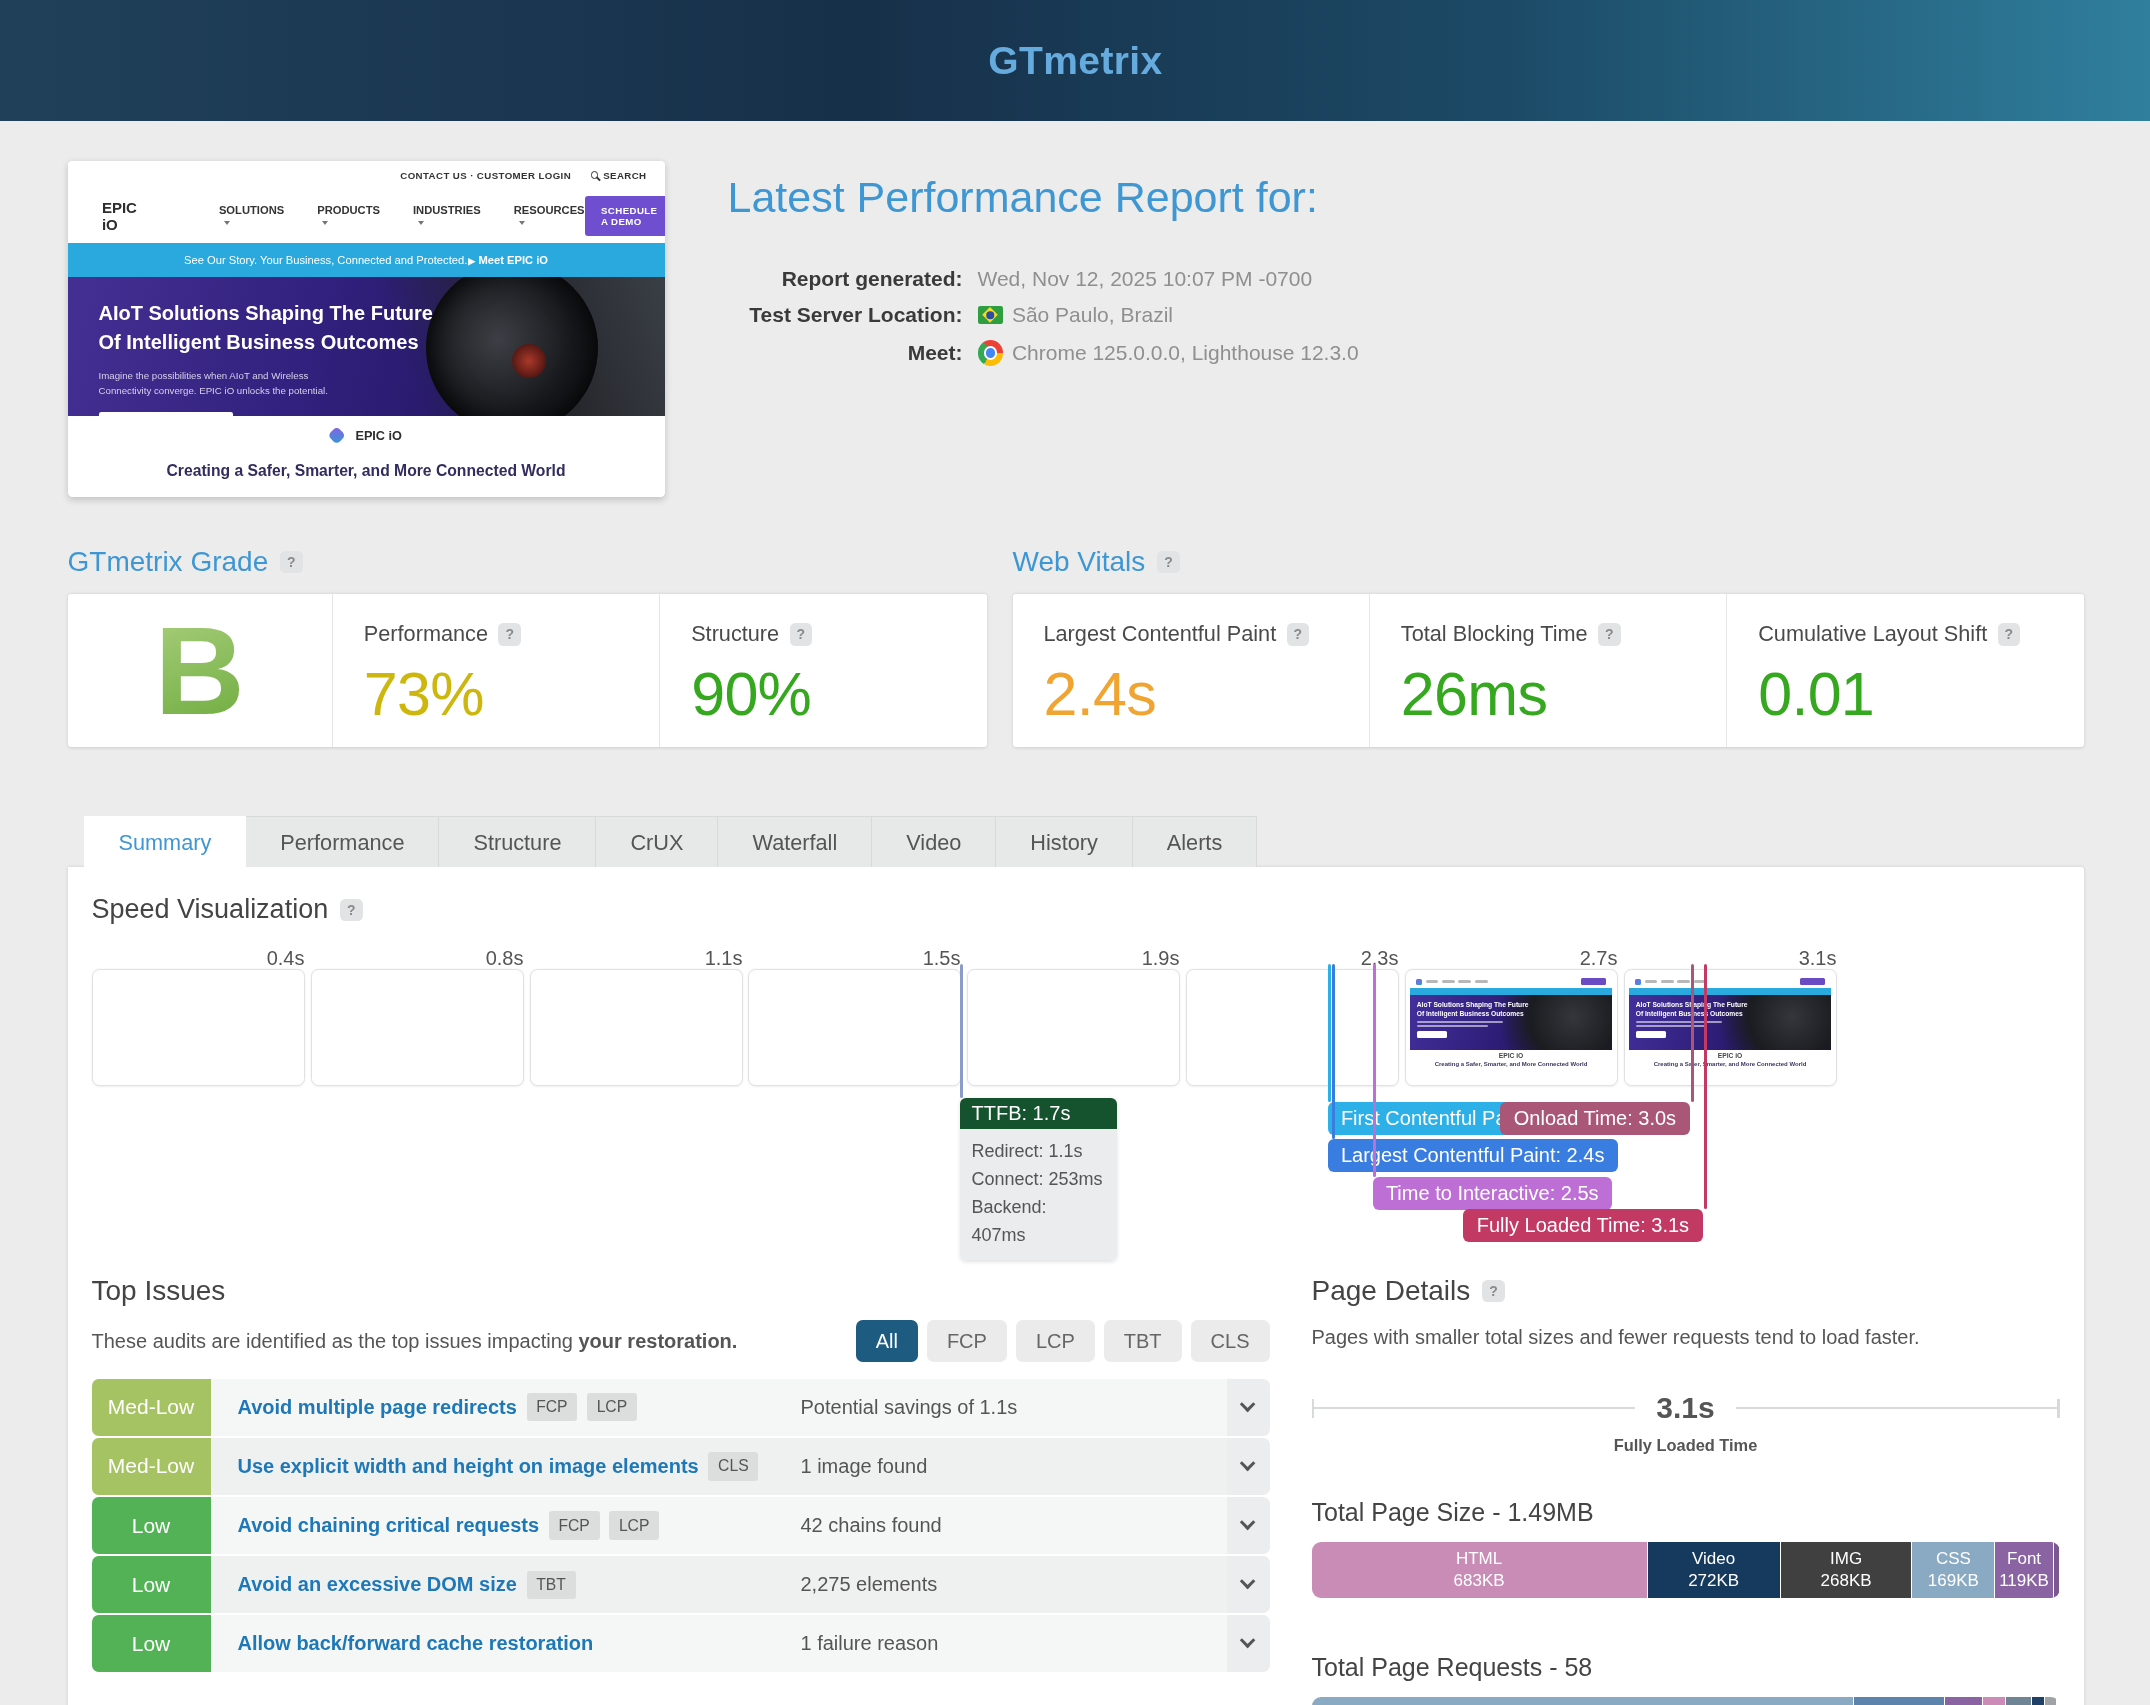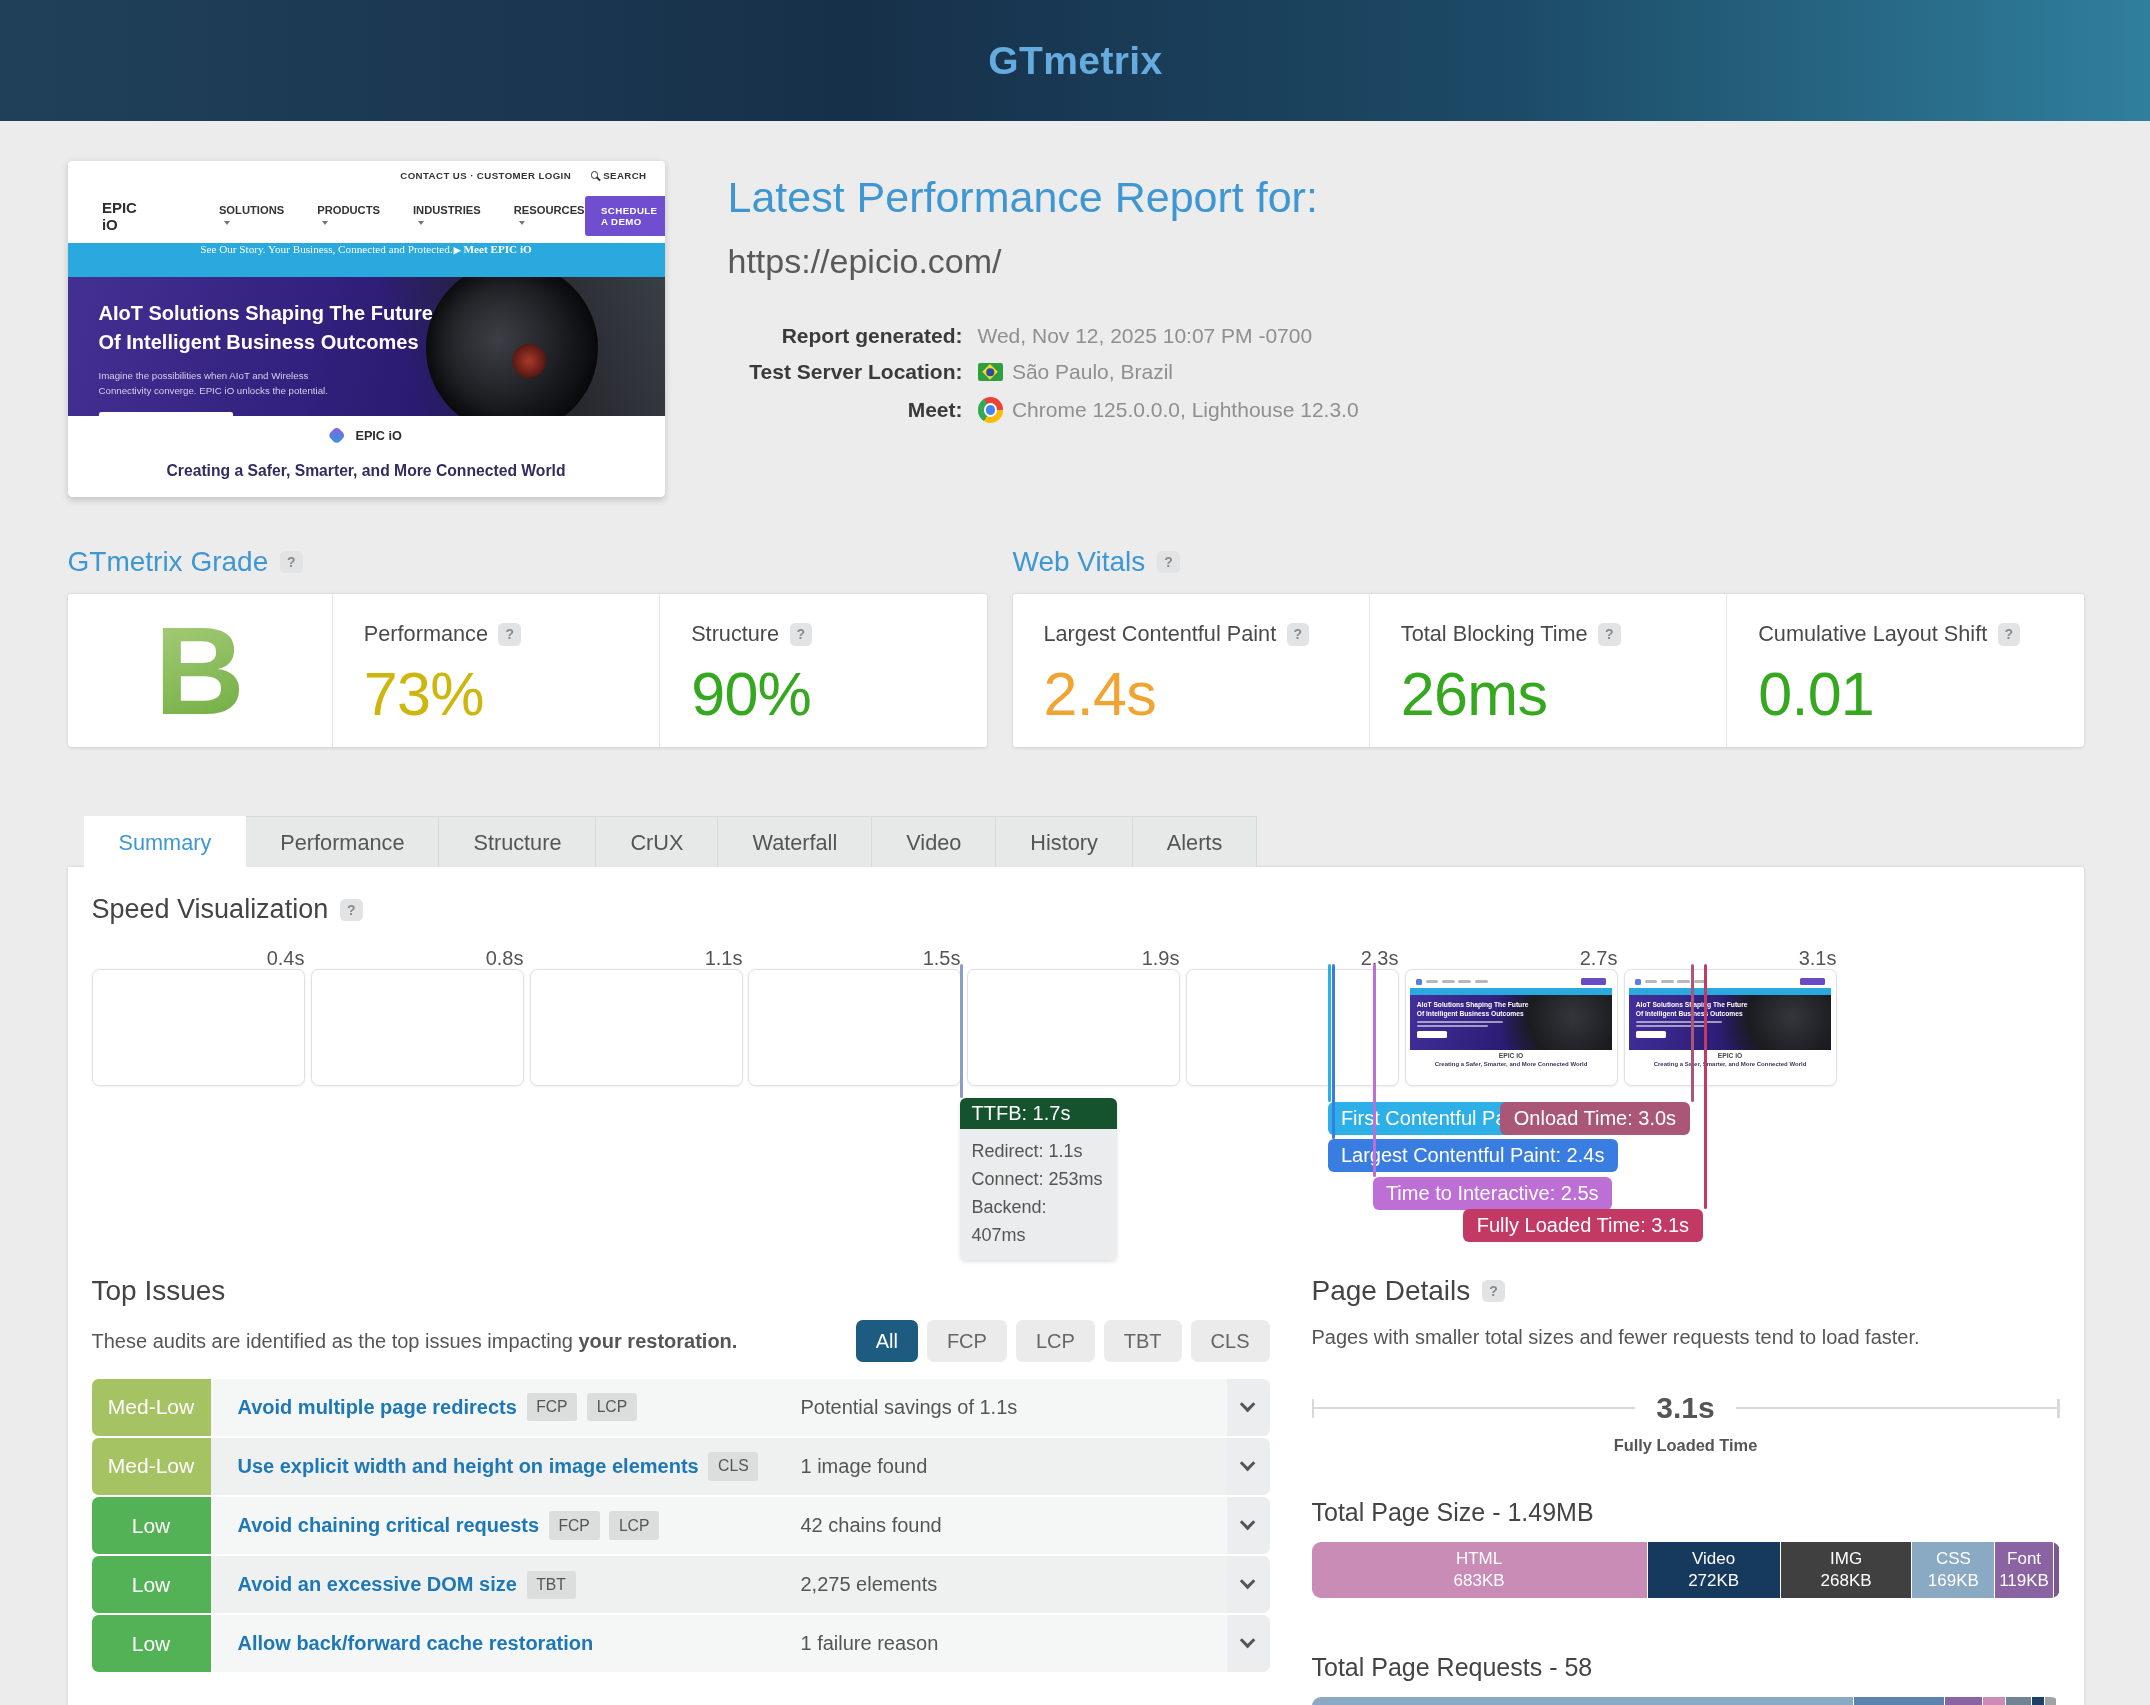--- a/index.html
+++ b/index.html
@@ -25,22 +25,22 @@
   .t-nav { height:54px; display:flex; align-items:center; padding:0 21px; background:#fff; }
   .diamond { width:19.4px; height:19.4px; border-radius:4.5px; background:linear-gradient(135deg,#8a5fe0,#2f9bdc);
     transform:rotate(45deg); display:inline-block; }
   .diamond.small { width:13.4px; height:13.4px; }
   .t-brand { font-size:15px; font-weight:700; color:#2d2d2d; margin-left:13.4px; }
   .t-menu { display:flex; gap:33px; margin-left:82px; font-size:11.2px; font-weight:600; color:#333; }
   .t-item .caret { display:inline-block; width:0; height:0; border-left:3.7px solid transparent; border-right:3.7px solid transparent;
     border-top:4.5px solid #777; margin-left:5.2px; vertical-align:middle; }
   .t-cta { margin-left:auto; background:#6f4fd0; color:#fff; font-size:9.7px; font-weight:700;
     padding:9px 16.4px; border-radius:3px; letter-spacing:0.4px; }
-  .t-banner { height:34px; background:#29a9dd; color:#fff; display:flex; justify-content:center;
-    gap:1px; font-size:11.2px;font-family:Liberation Serif, serif; }
+  .t-banner { height:34px; background:#29a9dd; color:#fff; display:flex; align-items:center; justify-content:center;
+    gap:1px; font-size:11.2px; }
   .t-banner b { font-weight:700; }
   .t-play { font-size:9px; }
   .t-hero { height:158px; position:relative; background:linear-gradient(105deg,#443093 0%,#32217e 40%,#1a0f52 100%); padding:22.4px 0 0 31px; overflow:hidden; }
   .t-photo { position:absolute; right:0; top:0; width:58%; height:100%;
     background:linear-gradient(250deg,#3a3f46 0%,#26272d 35%,rgba(35,30,70,0) 72%); }
   .t-lens { position:absolute; right:67px; top:-15px; width:172px; height:172px; border-radius:50%;
     background:radial-gradient(circle at 42% 45%,#3c3f45 0%,#17181c 55%,#0b0c0f 100%); box-shadow:inset 0 0 30px #000; }
   .t-glint { position:absolute; right:119px; top:67px; width:34px; height:34px; border-radius:50%;
     background:radial-gradient(circle,#c23a2a 0%,#5e150e 70%,transparent 100%); opacity:.85; }
   .t-h1 { position:relative; color:#fff; font-size:20px; font-weight:700; line-height:1.45; }
@@ -208,21 +208,20 @@
         <div class="t-badge">
             <span class="diamond small"></span>
             <span>EPIC iO</span>
           </div>
         <div class="t-caption">Creating a Safer, Smarter, and More Connected World</div>
       </div>
     </div>
 
     <div class="report-meta">
       <h1>Latest Performance Report for:</h1>
-      <div class="report-url">https://epicio.com/</div>
       <div class="report-info" id="report-info">
           <div class="info-label">Report generated:</div>
           <div class="info-value">
             <span>Wed, Nov 12, 2025 10:07 PM -0700</span>
           </div>
           <div class="info-label">Test Server Location:</div>
           <div class="info-value">
             <span class="flag">
               <span class="flag-d"></span>
               <span class="flag-c"></span>

